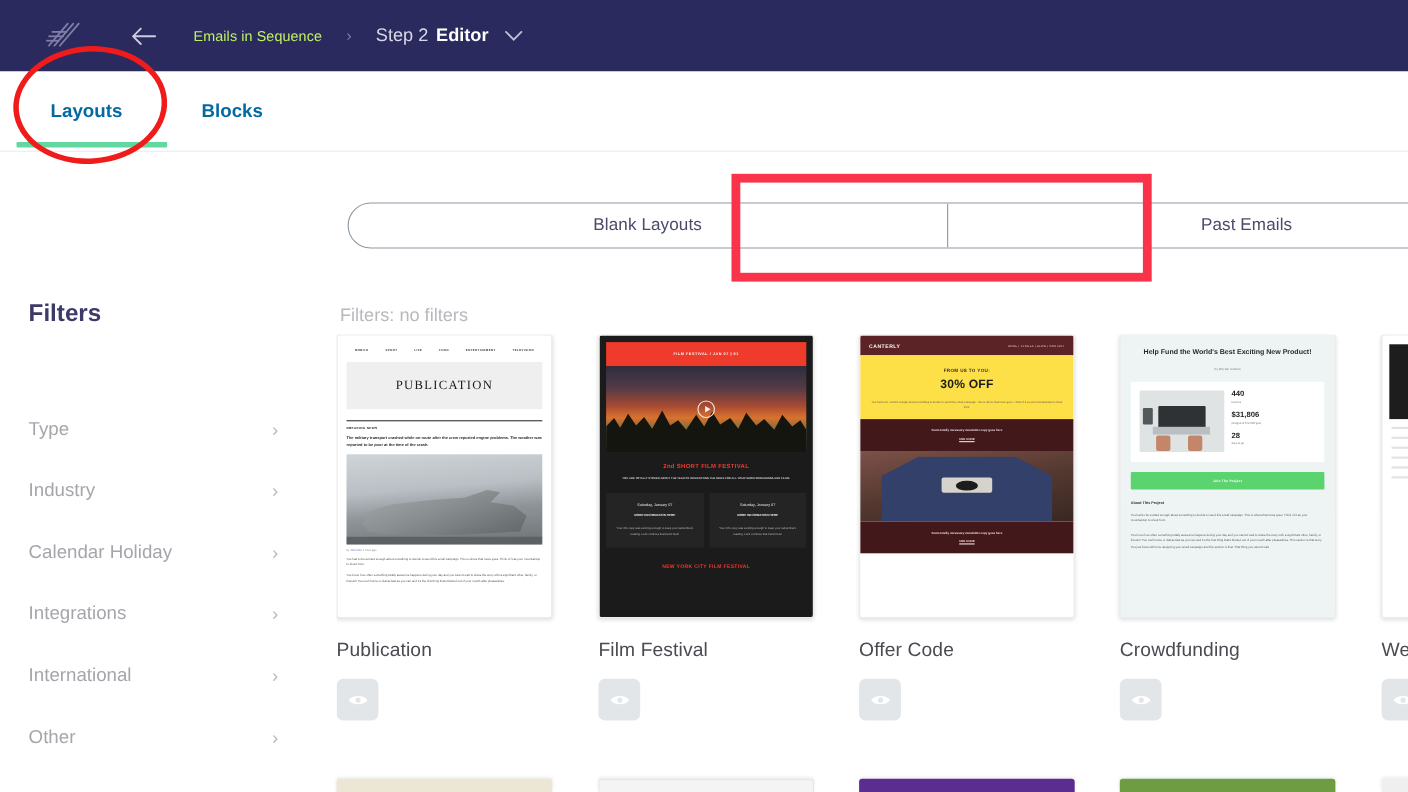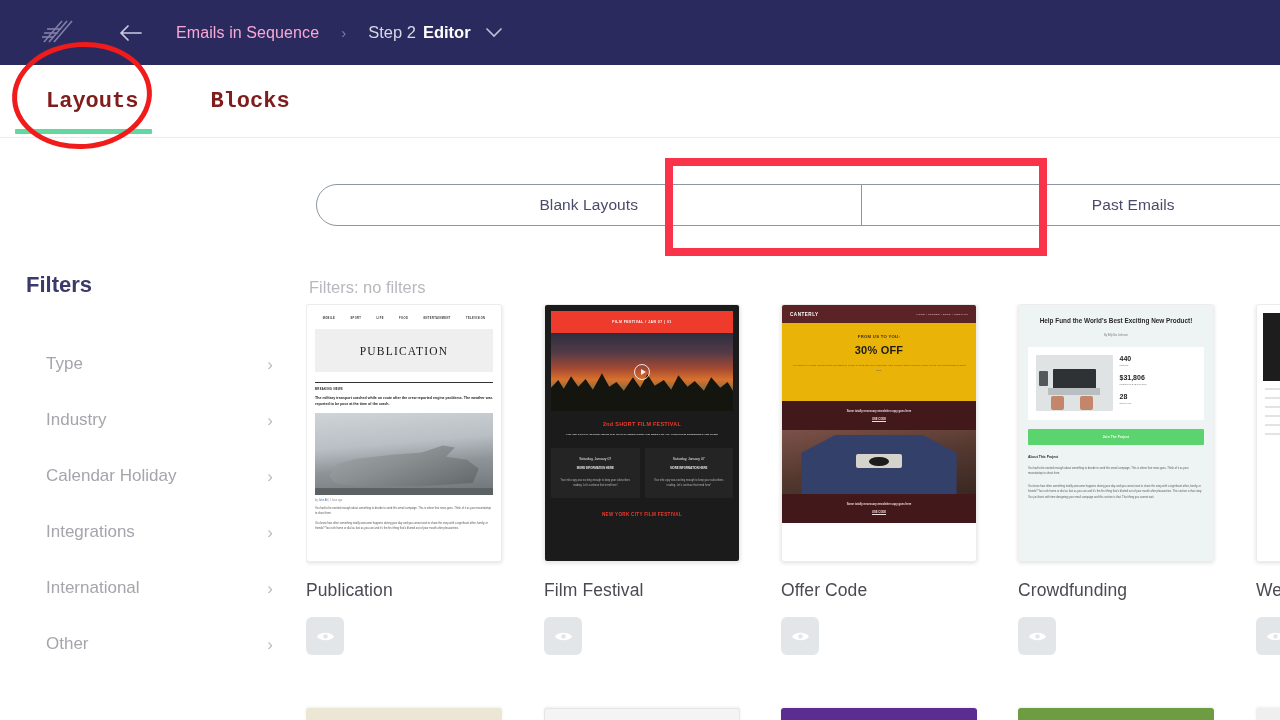--- a/index.html
+++ b/index.html
@@ -14,36 +14,36 @@
 
   
   .topbar {
     position: absolute; left:0; top:0; width:1280px; height:65px;
     background:#2b2a5e; display:flex; align-items:center;
   }
   .logo { width:34px; height:30px; margin-left:40px; position:relative; opacity:.75; }
   .logo svg { display:block; }
   .back-arrow { margin-left:44px; width:26px; height:26px; display:flex; align-items:center; justify-content:center; cursor:pointer; }
   .crumb {
-    margin-left:32px; color:#f9a8d4; font-size:16px; letter-spacing:.1px;
+    margin-left:32px; color:#bef264; font-size:13px; letter-spacing:.1px;
   }
   .crumb-sep { margin-left:22px; color:#7f7da0; font-size:15px; }
   .crumb-step { margin-left:22px; color:#d9d8e8; font-size:16.5px; }
   .crumb-editor { margin-left:7px; color:#ffffff; font-size:16.5px; font-weight:bold; }
   .crumb-caret { margin-left:14px; display:flex; align-items:center; cursor:pointer; }
 
   
   .tabbar {
     position:absolute; left:0; top:65px; width:1280px; height:73px;
     background:#fff; border-bottom:1px solid #e9ecef;
     display:flex; align-items:center;
   }
   .tab {
-    font-size:22px; color:#7f1d1d; font-weight:bold; cursor:pointer;
-    position:relative; height:73px; display:flex; align-items:center;font-family:Liberation Mono, monospace;
+    font-size:17px; color:#0369a1; font-weight:bold; cursor:pointer;
+    position:relative; height:73px; display:flex; align-items:center;
   }
   .tab#tab-layouts { margin-left:46px; }
   .tab#tab-blocks  { margin-left:72px; }
   .tab#tab-global  { margin-left:67px; }
   .tab-underline {
     position:absolute; left:15px; top:129px; width:137px; height:5px;
     background:#63d7a0; border-radius:1px;
   }
 
   
@@ -58,21 +58,21 @@
     border-right:1px solid #8c97a3;
   }
   .seg:last-child { border-right:none; }
   .seg.selected { background:#b4bbc3; color:#ffffff; }
 
   
   .filters-title {
     position:absolute; left:26px; top:272px;
     font-size:22px; font-weight:bold; color:#3b3a68;
   }
-  .filter-list { position:absolute; left:26px; top:336px; width:227px;margin-left:20px; }
+  .filter-list { position:absolute; left:26px; top:362px; width:227px; }
   .filter-row {
     height:56px; display:flex; align-items:center; justify-content:space-between;
     cursor:pointer;
   }
   .filter-label { font-size:17px; color:#a5a5ab; }
   .filter-chev { color:#b9b9c0; font-size:17px; line-height:1; }
 
   .filters-status {
     position:absolute; left:309px; top:278px;
     font-size:16.5px; color:#b8b8be;
@@ -133,21 +133,21 @@
   .ff-col { flex:1; background:#242424; padding:9px 6px; text-align:center; }
   .ff-col .d { color:#e8e8e8; font-size:3.4px; }
   .ff-col .m { color:#e8e8e8; font-size:2.8px; font-weight:bold; margin-top:5px; }
   .ff-col .b { color:#b6b6b6; font-size:2.6px; line-height:2.1; margin-top:8px; }
   .ff-foot { margin-top:14px; text-align:center; color:#ef3b2c; font-size:4.6px; font-weight:bold; letter-spacing:.3px; }
 
   
   .oc-head { background:#5c2326; height:18px; display:flex; align-items:center; justify-content:space-between; padding:0 8px; }
   .oc-head .brand { color:#fff; font-size:4.6px; font-weight:bold; letter-spacing:.5px; }
   .oc-head .nav { color:#e0c8ca; font-size:2.5px; letter-spacing:.3px; }
-  .oc-pink { background:#eab308; padding:11px 10px 28px; text-align:center; }
+  .oc-pink { background:#fde047; padding:11px 10px 8px; text-align:center; }
   .oc-pink .k { color:#3a2a2c; font-size:4.2px; font-weight:bold; letter-spacing:.3px; }
   .oc-pink .big { color:#1c1c1c; font-size:11px; font-weight:bold; margin-top:5px; letter-spacing:.2px; }
   .oc-pink .p { color:#6b5456; font-size:2.5px; line-height:2; margin-top:7px; }
   .oc-dark { background:#42181b; padding:9px 10px; text-align:center; }
   .oc-dark .t { color:#f0dcde; font-size:2.7px; font-weight:bold; }
   .oc-dark .c { color:#f0dcde; font-size:2.7px; font-weight:bold; text-decoration:underline; margin-top:5px; }
   .oc-img { height:64px; background:linear-gradient(170deg,#7c5149 0%,#53382f 52%,#3a2722 100%); position:relative; overflow:hidden; }
   .oc-img .torso { position:absolute; left:10%; top:8%; width:80%; height:92%; background:#32406a;
     clip-path:polygon(22% 0%,78% 0%,100% 30%,100% 100%,0% 100%,0% 30%); }
   .oc-img .cam { position:absolute; left:38%; top:38%; width:24%; height:22%; background:#d6d3cc; border-radius:2px; }

